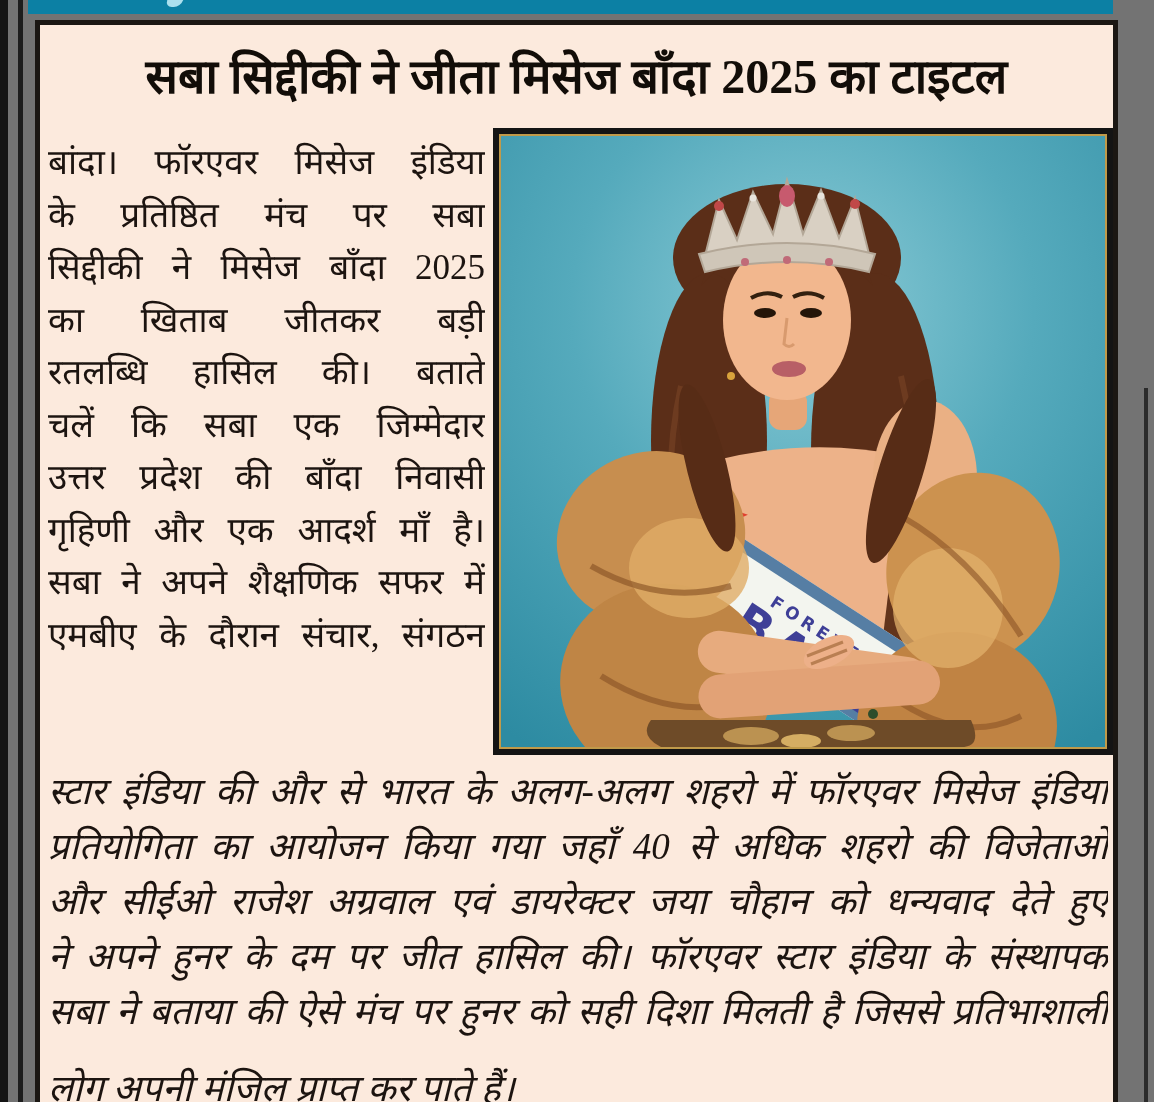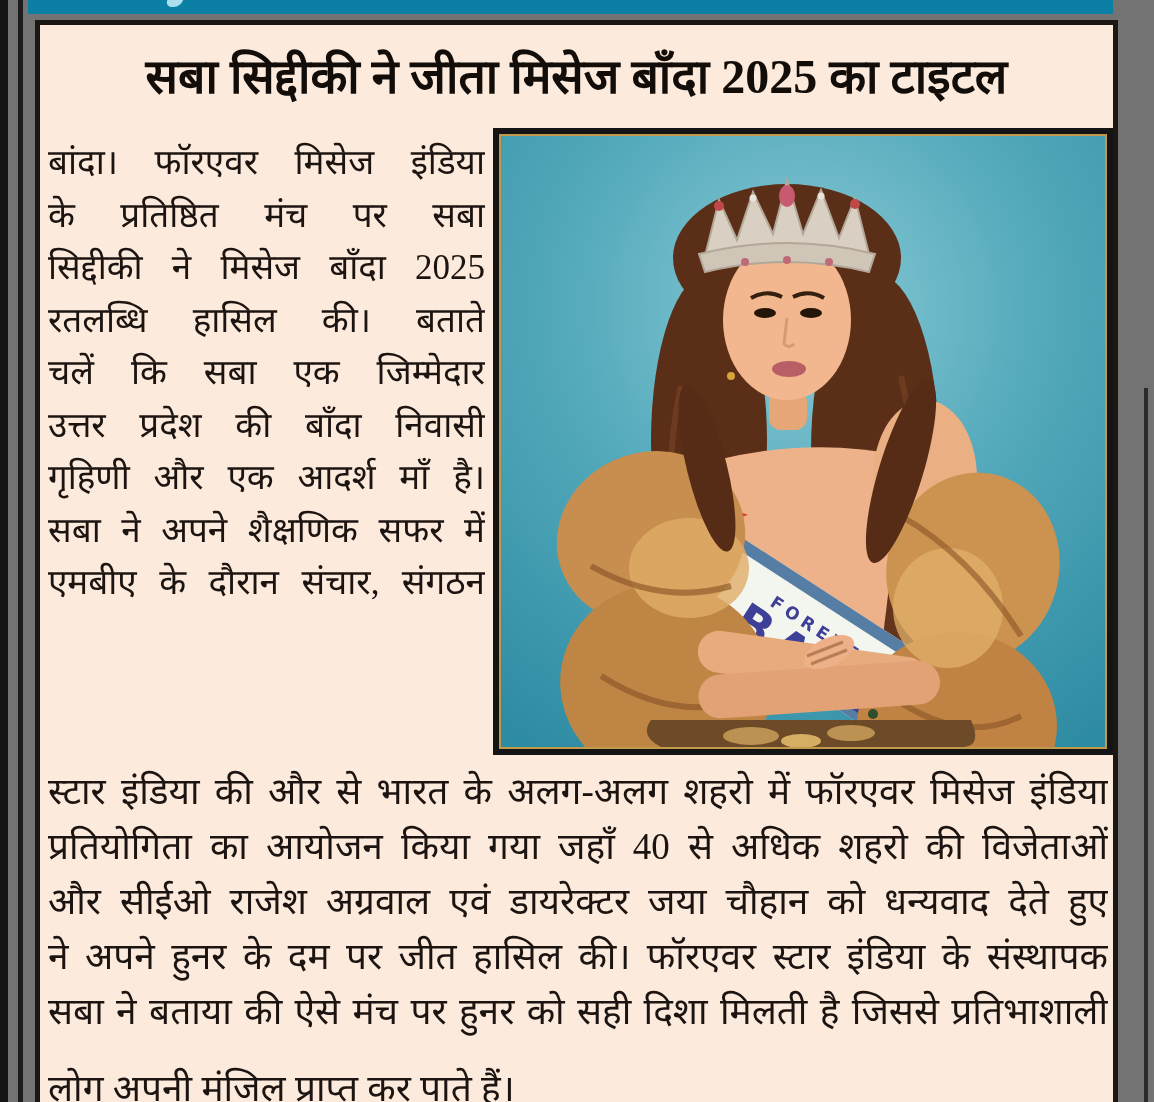--- a/index.html
+++ b/index.html
@@ -20,21 +20,21 @@
   .headline{
     margin-top:14px;height:76px;line-height:76px;text-align:center;white-space:nowrap;
     font-size:48px;font-weight:700;color:#120d08;overflow:hidden;letter-spacing:0px;
   }
   .body-column{position:absolute;left:8px;top:112px;width:437px;}
   .full-block{position:absolute;left:8px;top:739px;width:1060px;}
   .jline{
     height:52.5px;line-height:52.5px;font-size:35px;color:#1c1410;
     text-align:justify;text-align-last:justify;overflow:hidden;white-space:nowrap;
   }
-  .full-block .jline{height:55px;line-height:55px;font-size:37px;}
+  .full-block .jline{height:55px;line-height:55px;font-size:37px;font-style:italic;}
   .jline.last{text-align-last:left;margin-top:22px;}
   .photo-frame{
     position:absolute;left:453px;top:103px;width:620px;height:627px;box-sizing:border-box;
     background:#141414;padding:6px;
   }
   .photo-inner{width:100%;height:100%;box-sizing:border-box;border:2px solid #c09a4a;}
   .photo-inner svg{display:block;width:100%;height:100%;}
   .sash-small{font-family:"DejaVu Sans","Liberation Sans",sans-serif;font-weight:700;
     font-size:17px;letter-spacing:5px;}
   .sash-big{font-family:"DejaVu Sans","Liberation Sans",sans-serif;font-weight:700;
@@ -54,20 +54,21 @@
   </div>
 
   <div class="article-box">
 
     <div class="headline">सबा सिद्दीकी ने जीता मिसेज बाँदा 2025 का टाइटल</div>
 
     <div class="body-column">
       <div class="jline">बांदा। फॉरएवर मिसेज इंडिया</div>
       <div class="jline">के प्रतिष्ठित मंच पर सबा</div>
       <div class="jline">सिद्दीकी ने मिसेज बाँदा 2025</div>
+      <div class="jline">का खिताब जीतकर बड़ी</div>
       <div class="jline">रतलब्धि हासिल की। बताते</div>
       <div class="jline">चलें कि सबा एक जिम्मेदार</div>
       <div class="jline">उत्तर प्रदेश की बाँदा निवासी</div>
       <div class="jline">गृहिणी और एक आदर्श माँ है।</div>
       <div class="jline">सबा ने अपने शैक्षणिक सफर में</div>
       <div class="jline">एमबीए के दौरान संचार, संगठन</div>
     </div>
 
     <div class="full-block">
       <div class="jline">स्टार इंडिया की और से भारत के अलग-अलग शहरो में फॉरएवर मिसेज इंडिया</div>

